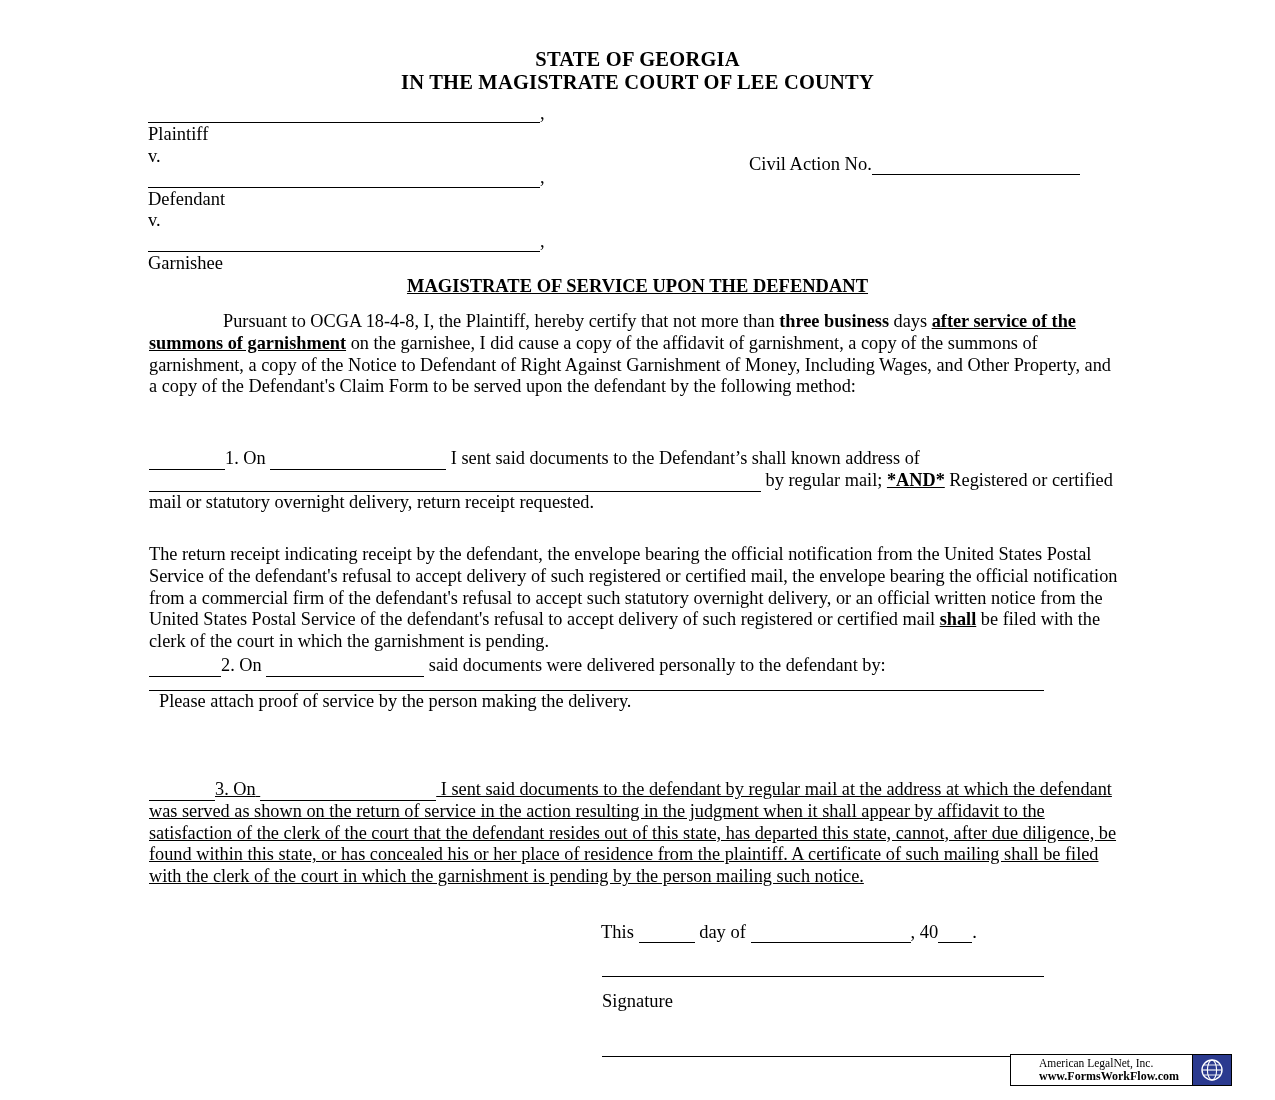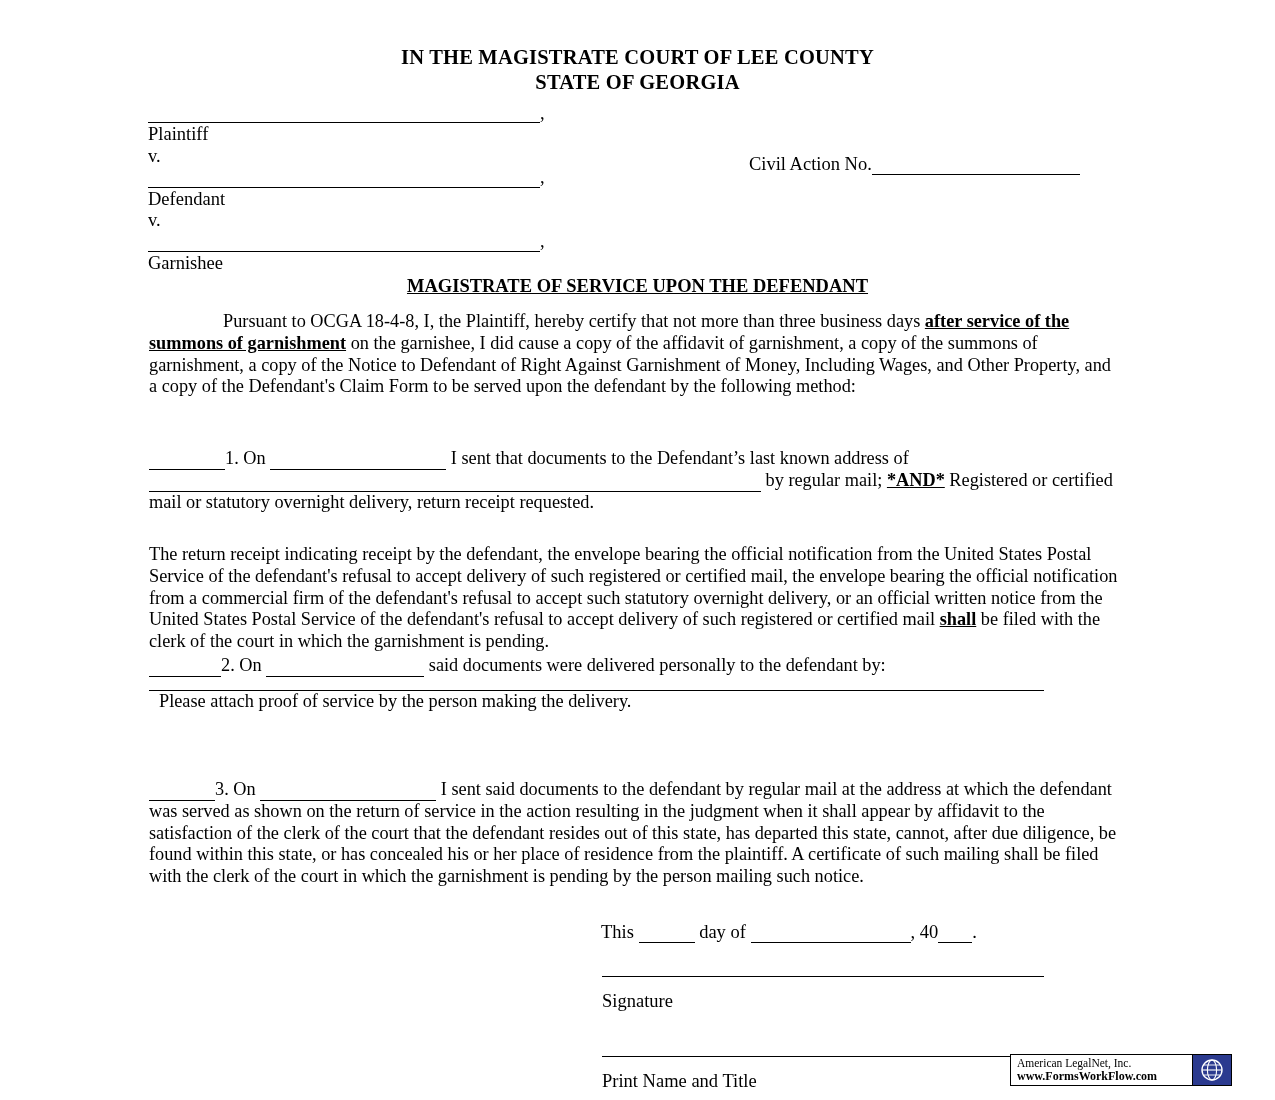--- a/index.html
+++ b/index.html
@@ -99,21 +99,21 @@
   .body-text {
     position: absolute;
     left: 149px;
     width: 972px;
     font-size: 18.3px;
     line-height: 1.19;
     text-align: left;
   }
   .p1 { top: 311px; }
   .indent { display: inline-block; width: 74px; }
-  .b { font-weight: normal; }
+  .b { font-weight: bold; }
   .bu { font-weight: bold; text-decoration: underline; }
 
   .item1 { top: 448px; }
   .item1 .blank-short {
     display: inline-block;
     width: 76px;
     border-bottom: 1px solid #000;
     height: 13px;
     vertical-align: bottom;
   }
@@ -154,21 +154,21 @@
     width: 895px;
     border-bottom: 1px solid #000;
     height: 10px;
     margin-top: 3px;
   }
   .attach-note {
     margin-top: 0;
     padding-left: 10px;
   }
 
-  .item3 { top: 779px; }
+  .item3 { top: 779px; text-decoration: underline; }
   .item3 .blank-short {
     display: inline-block;
     width: 66px;
     border-bottom: 1px solid #000;
     height: 13px;
     vertical-align: bottom;
   }
   .item3 .blank-date {
     display: inline-block;
     width: 176px;
@@ -234,20 +234,21 @@
     border: 1px solid #000;
     background: #ffffff;
     display: flex;
     align-items: center;
     box-sizing: border-box;
   }
   .stamp-text {
     padding-left: 6px;
     line-height: 1.12;
     flex: 1;
+    margin-left: 22px;
   }
   .stamp-line1 {
     font-size: 11.5px;
     font-family: "Liberation Serif", serif;
   }
   .stamp-line2 {
     font-size: 12px;
     font-weight: bold;
     font-family: "Liberation Serif", serif;
   }
@@ -261,22 +262,22 @@
     border-left: 1px solid #000;
   }
   .stamp-logo svg { display: block; }
 </style>
 </head>
 <body>
 
 <div class="page">
 
   <div class="heading-block">
+    <div class="court-heading heading-line2">STATE OF GEORGIA</div>
     <div class="court-heading">IN THE MAGISTRATE COURT OF LEE COUNTY</div>
-    <div class="court-heading heading-line2">STATE OF GEORGIA</div>
   </div>
 
   <div class="caption">
     <div class="party-row">
       <span class="party-rule"></span><span>,</span>
     </div>
     <div class="party-label">Plaintiff</div>
     <div class="vline">v.</div>
     <div class="party-row">
       <span class="party-rule"></span><span>,</span>
@@ -294,21 +295,21 @@
   </div>
 
   <div class="doc-title">MAGISTRATE OF SERVICE UPON THE DEFENDANT</div>
 
   <div class="body-text p1">
     <span class="indent"></span><span>Pursuant to OCGA 18-4-8, I, the Plaintiff, hereby certify that not more than </span><span class="b">three business</span><span> days </span><span class="bu">after service of the summons of garnishment</span><span> on the garnishee, I did cause a copy of the affidavit of garnishment, a copy of the summons of garnishment, a copy of the Notice to Defendant of Right Against Garnishment of Money, Including Wages, and Other Property, and a copy of the Defendant's Claim Form to be served upon the defendant by the following method:</span>
   </div>
 
   <div class="body-text item1">
     <span class="blank-short"></span><span>1. On</span>
-    <span class="blank-date"></span><span> I sent that documents to the Defendant’s last known address of</span>
+    <span class="blank-date"></span><span> I sent said documents to the Defendant’s shall known address of</span>
     <span class="addr-rule"></span><span> by regular mail; </span><span class="bu">*AND*</span><span> Registered or certified mail or statutory overnight delivery, return receipt requested.</span>
   </div>
 
   <div class="body-text p2">
     <span>The return receipt indicating receipt by the defendant, the envelope bearing the official notification from the United States Postal Service of the defendant's refusal to accept delivery of such registered or certified mail, the envelope bearing the official notification from a commercial firm of the defendant's refusal to accept such statutory overnight delivery, or an official written notice from the United States Postal Service of the defendant's refusal to accept delivery of such registered or certified mail </span><span class="bu">shall</span><span> be filed with the clerk of the court in which the garnishment is pending.</span>
   </div>
 
   <div class="body-text item2">
     <span class="blank-short"></span><span>2.  On</span>
     <span class="blank-date"></span><span> said documents were delivered personally to the defendant by:</span>
@@ -326,21 +327,20 @@
     <span class="dl-short"></span>
     <span>day of</span>
     <span class="dl-month"></span><span>, 40</span><span class="dl-year"></span><span>.</span>
   </div>
 
   <div class="sig-block">
     <div class="sig-rule"></div>
     <div class="sig-label">Signature</div>
     <div class="sig-gap"></div>
     <div class="sig-rule"></div>
-    <div class="sig-label">Print Name and Title</div>
   </div>
 
   <div class="footer-stamp">
     <div class="stamp-text">
       <div class="stamp-line1">American LegalNet, Inc.</div>
       <div class="stamp-line2">www.FormsWorkFlow.com</div>
     </div>
     <div class="stamp-logo">
       <svg width="26" height="26" viewBox="0 0 26 26" aria-hidden="true">
         <circle cx="13" cy="13" r="10" fill="#2b3a8f" stroke="#ffffff" stroke-width="1.4"></circle>

